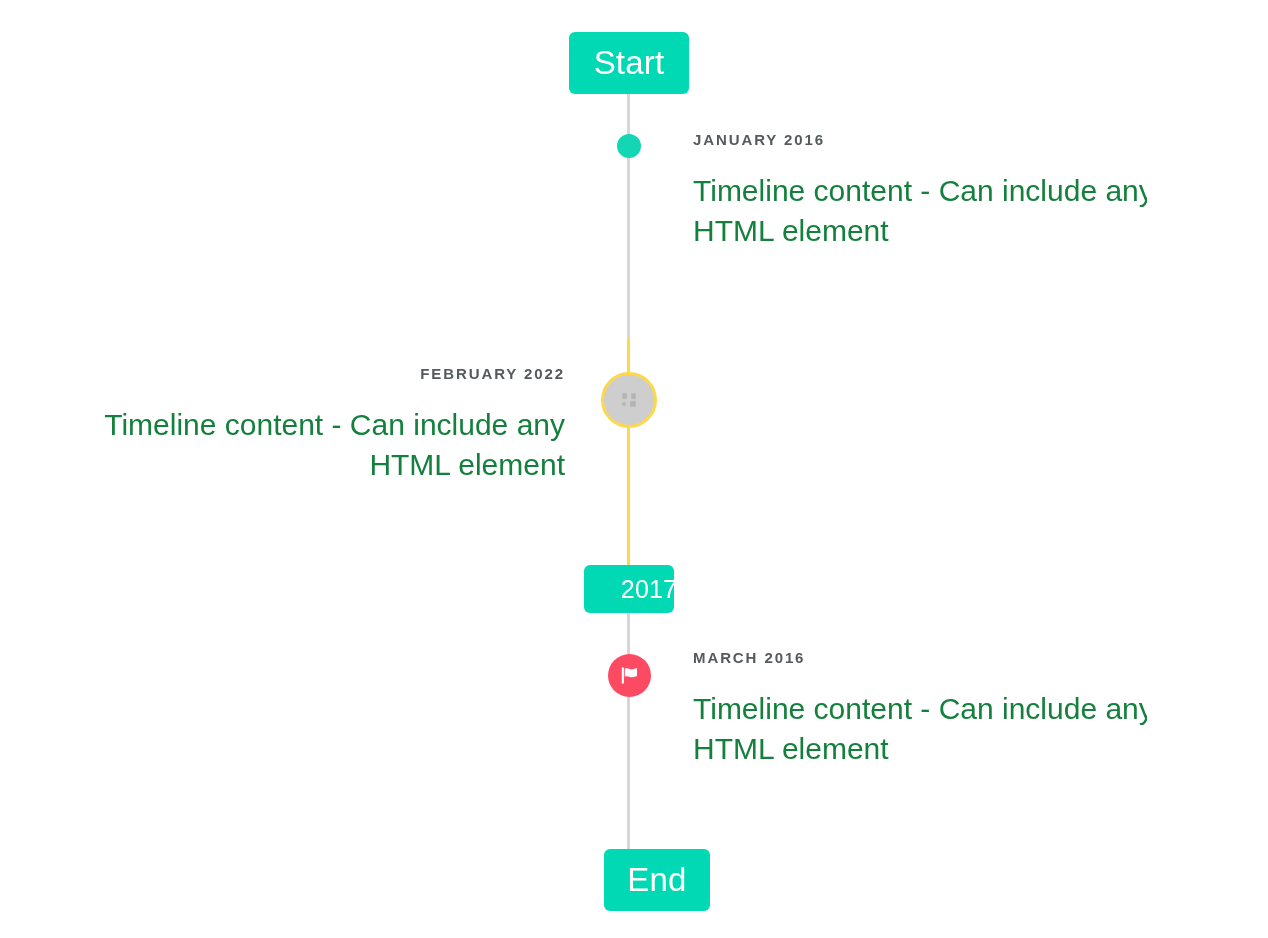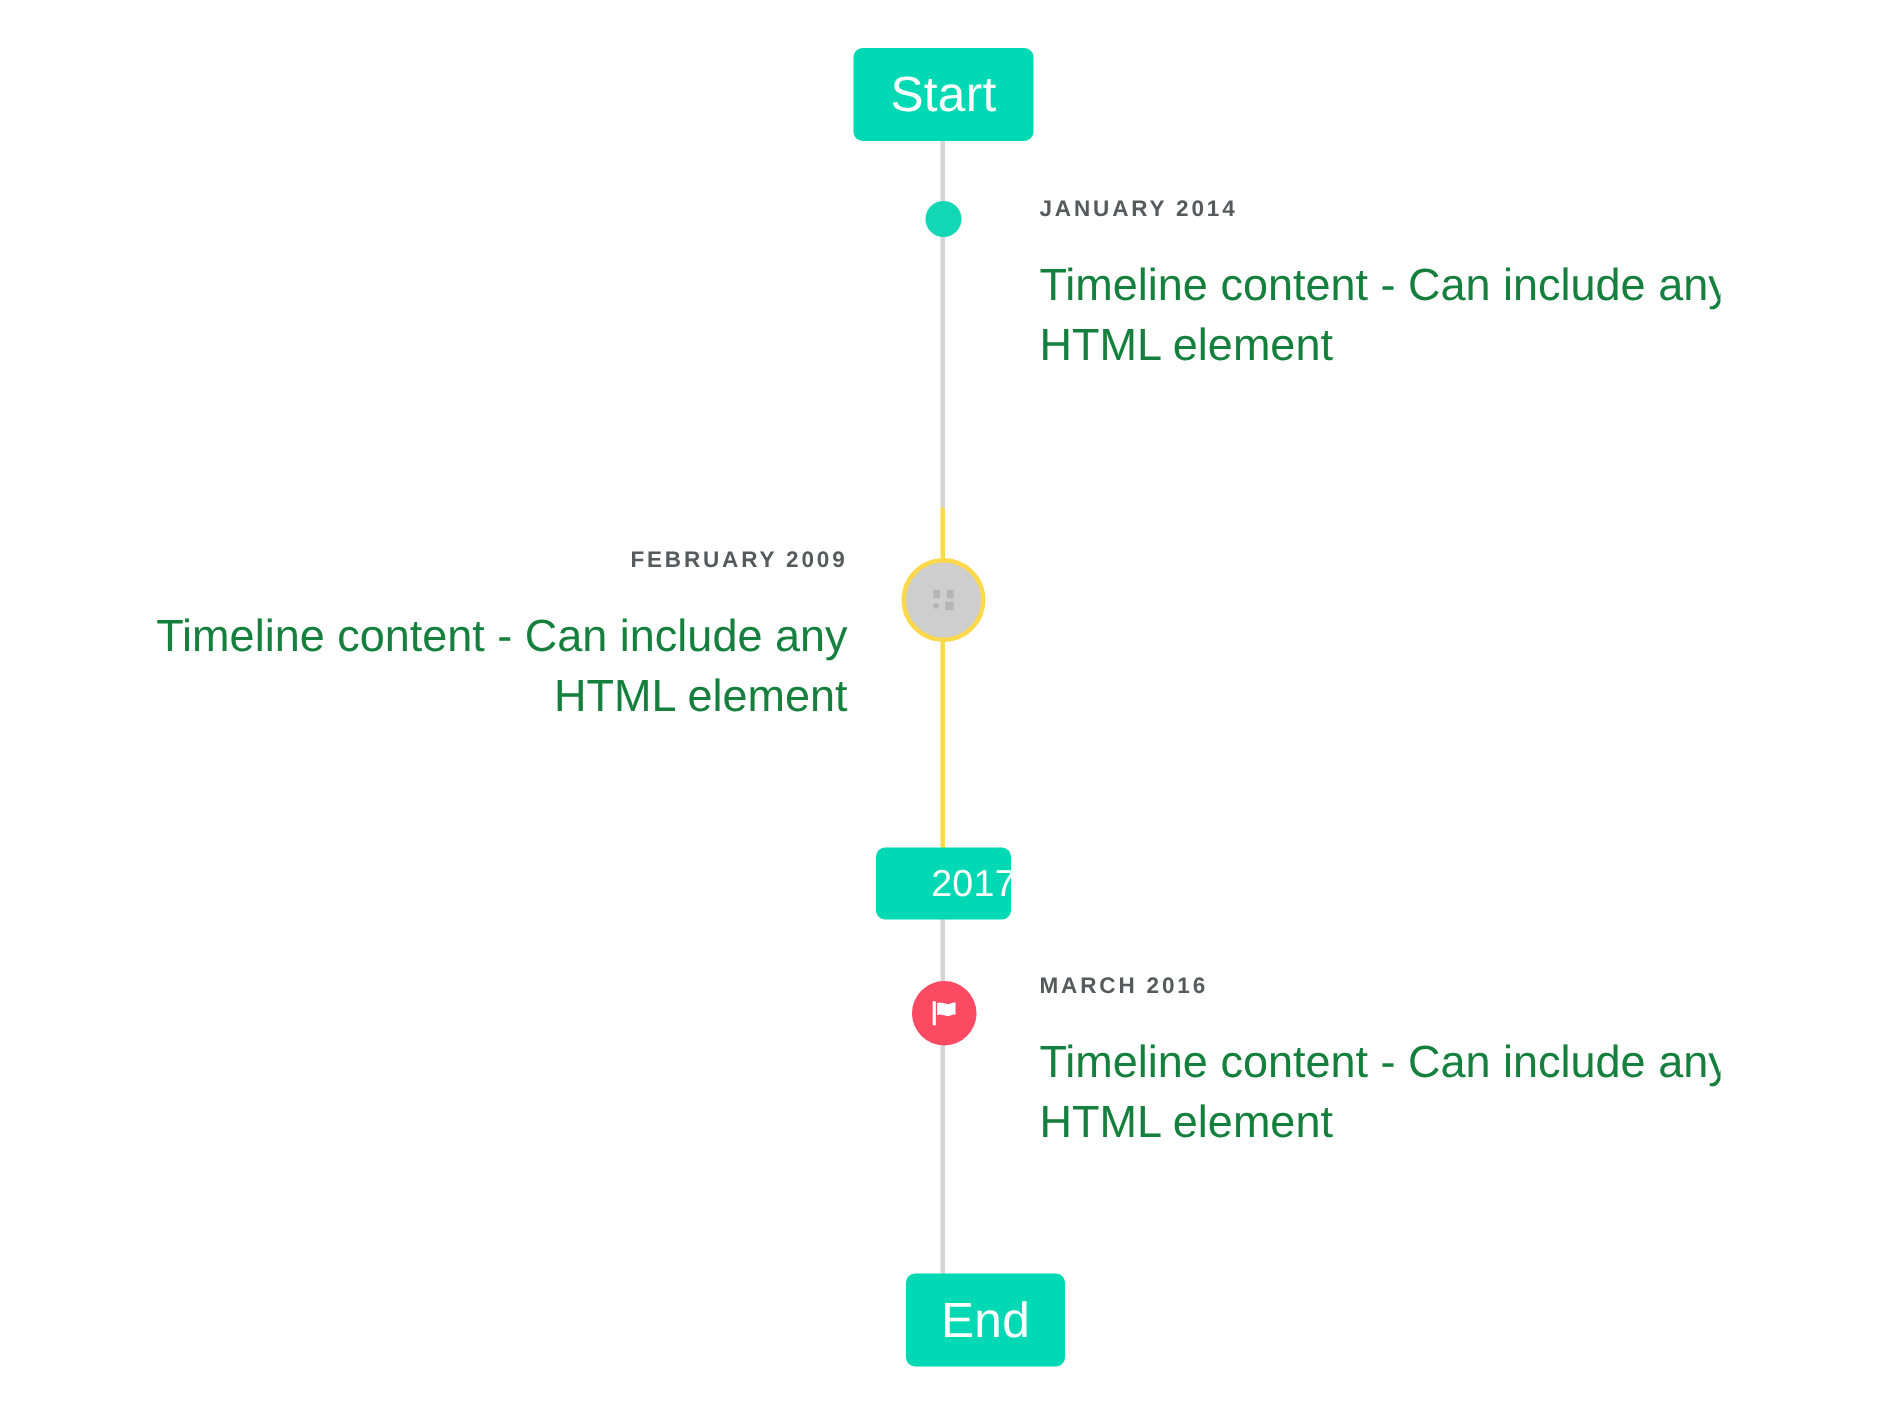--- a/index.html
+++ b/index.html
@@ -136,34 +136,34 @@
   <div class="spine spine-gray-bot"></div>
 
   <div class="badge badge-start">
     <span>Start</span>
   </div>
 
   <div class="marker marker-dot">
     <span></span>
   </div>
   <div class="entry entry-right entry-jan">
-    <div class="entry-date">JANUARY 2014</div>
+    <div class="entry-date">JANUARY 2016</div>
     <div class="entry-body">Timeline content - Can include any HTML element</div>
   </div>
 
   <div class="marker marker-ring">
     <svg class="glyph-placeholder" viewBox="0 0 16 16">
       <rect x="2" y="2" width="4" height="5" fill="#7a7a7a"></rect>
       <rect x="10" y="2" width="4" height="5" fill="#7a7a7a"></rect>
       <rect x="2" y="10" width="3" height="3" fill="#7a7a7a"></rect>
       <rect x="9" y="9" width="5" height="5" fill="#7a7a7a"></rect>
     </svg>
   </div>
   <div class="entry entry-left entry-feb">
-    <div class="entry-date">FEBRUARY 2009</div>
+    <div class="entry-date">FEBRUARY 2022</div>
     <div class="entry-body">Timeline content - Can include any HTML element</div>
   </div>
 
   <div class="badge badge-year">
     <span>2017</span>
   </div>
 
   <div class="marker marker-flag">
     <svg class="glyph-flag" viewBox="0 0 24 24">
       <rect x="3.2" y="2.6" width="2.4" height="18.8" rx="1.1" fill="#ffffff"></rect>

